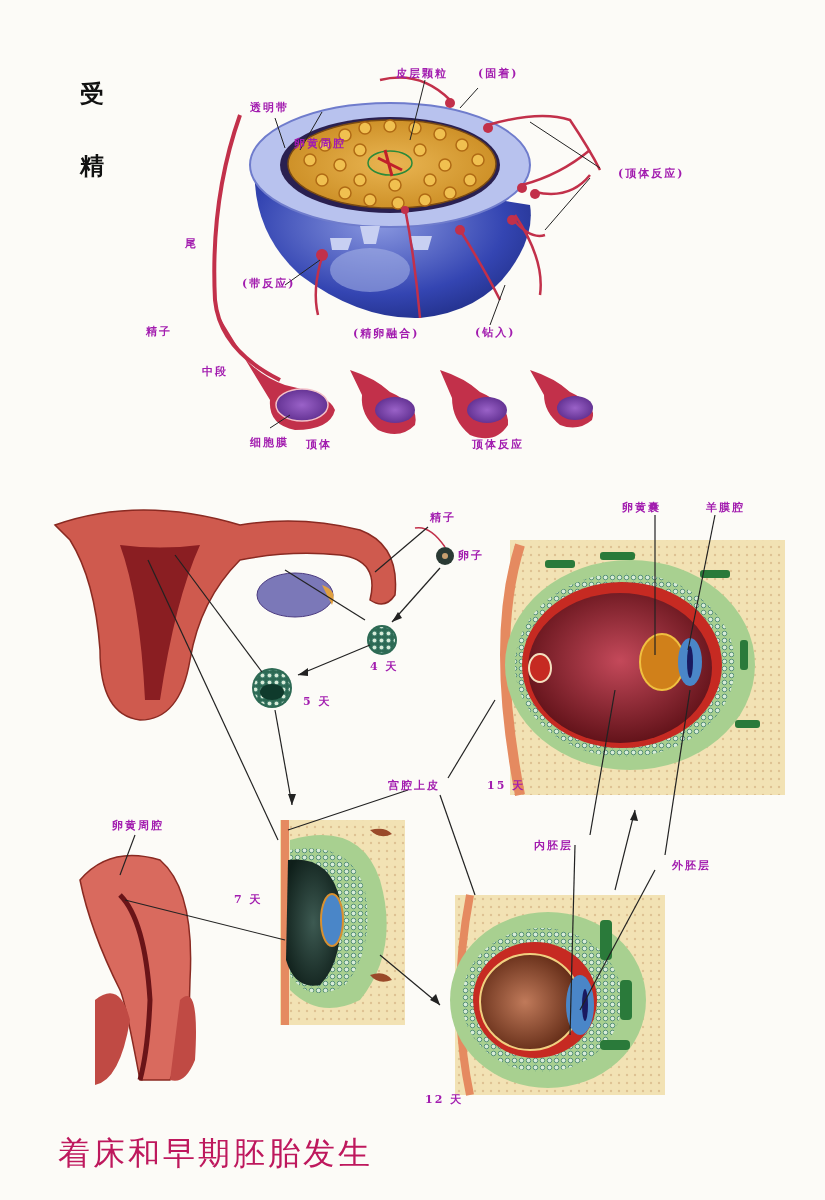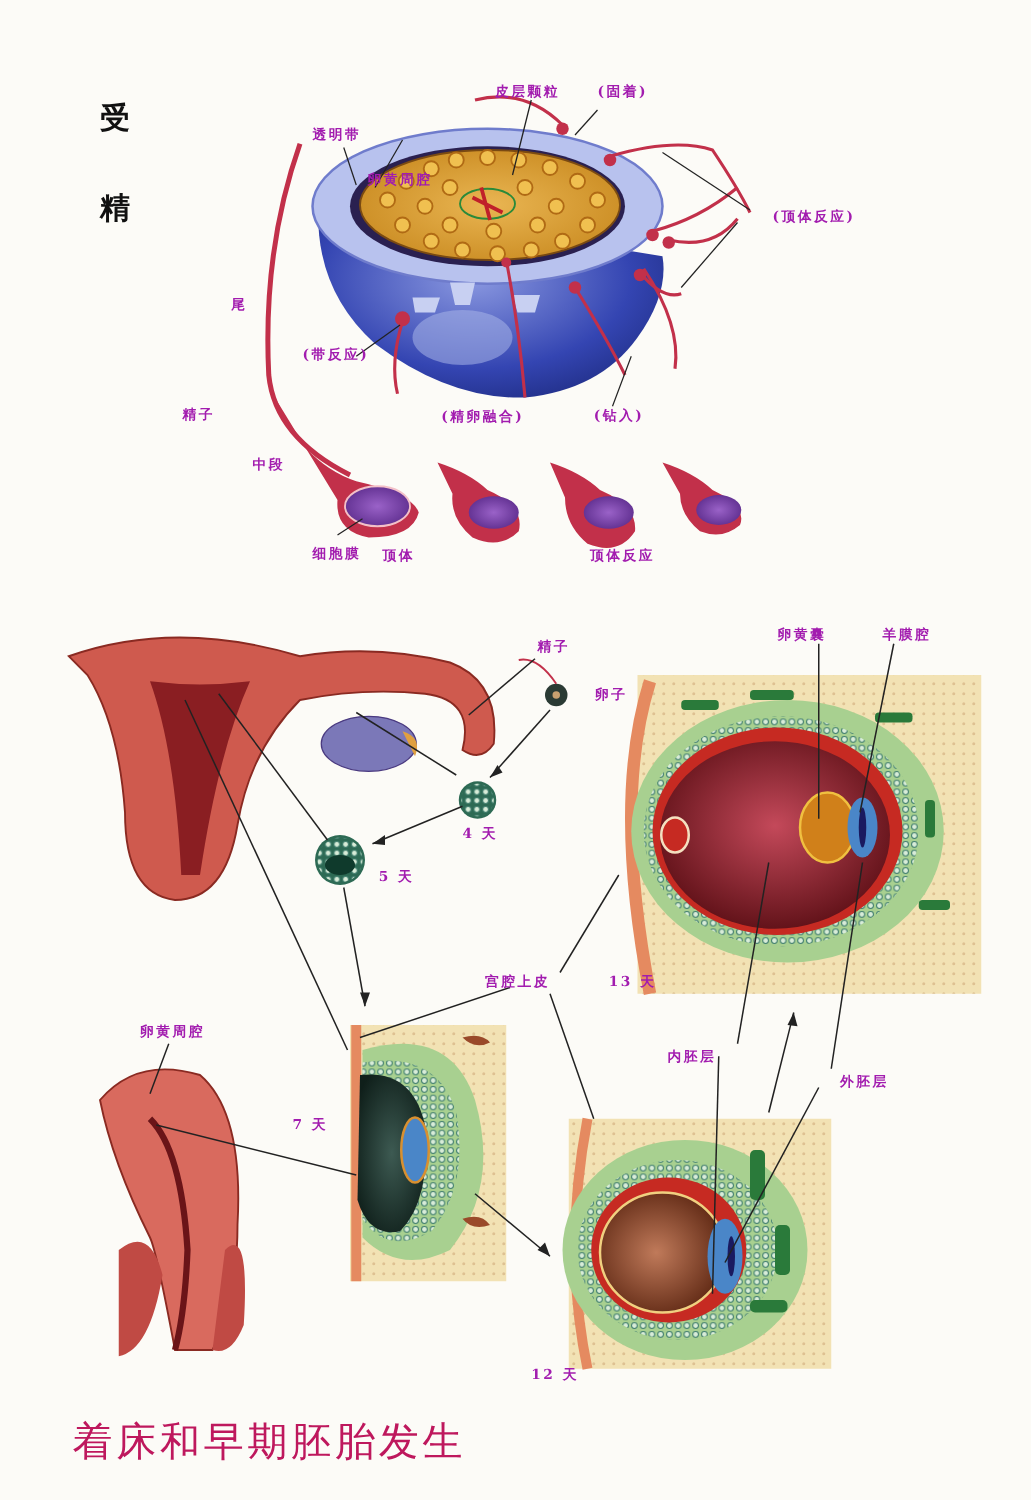--- a/index.html
+++ b/index.html
@@ -252,26 +252,26 @@
 <div class="lbl" style="left:230px;top:276px;margin-left:12px;">(带反应)</div>
 <div class="lbl" style="left:146px;top:324px;">精子</div>
 <div class="lbl" style="left:353px;top:326px;">(精卵融合)</div>
 <div class="lbl" style="left:475px;top:325px;">(钻入)</div>
 <div class="lbl" style="left:202px;top:364px;">中段</div>
 <div class="lbl" style="left:222px;top:435px;margin-left:28px;">细胞膜</div>
 <div class="lbl" style="left:306px;top:437px;">顶体</div>
 <div class="lbl" style="left:472px;top:437px;">顶体反应</div>
 
 <div class="lbl" style="left:430px;top:510px;">精子</div>
-<div class="lbl" style="left:458px;top:548px;margin-left:18px;">卵子</div>
+<div class="lbl" style="left:458px;top:548px;">卵子</div>
 <div class="lbl" style="left:370px;top:659px;">4 天</div>
 <div class="lbl" style="left:303px;top:694px;">5 天</div>
 <div class="lbl" style="left:622px;top:500px;">卵黄囊</div>
 <div class="lbl" style="left:706px;top:500px;">羊膜腔</div>
 <div class="lbl" style="left:388px;top:778px;">宫腔上皮</div>
-<div class="lbl" style="left:487px;top:778px;">13 天</div>
+<div class="lbl" style="left:487px;top:778px;">15 天</div>
 <div class="lbl" style="left:112px;top:818px;">卵黄周腔</div>
 <div class="lbl" style="left:534px;top:838px;">内胚层</div>
 <div class="lbl" style="left:672px;top:858px;text-align:right;">外胚层</div>
 <div class="lbl" style="left:234px;top:892px;">7 天</div>
 <div class="lbl" style="left:425px;top:1092px;">12 天</div>
 
 <div class="title" style="left:58px;top:1132px;">着床和早期胚胎发生</div>
 
 </body></html>

